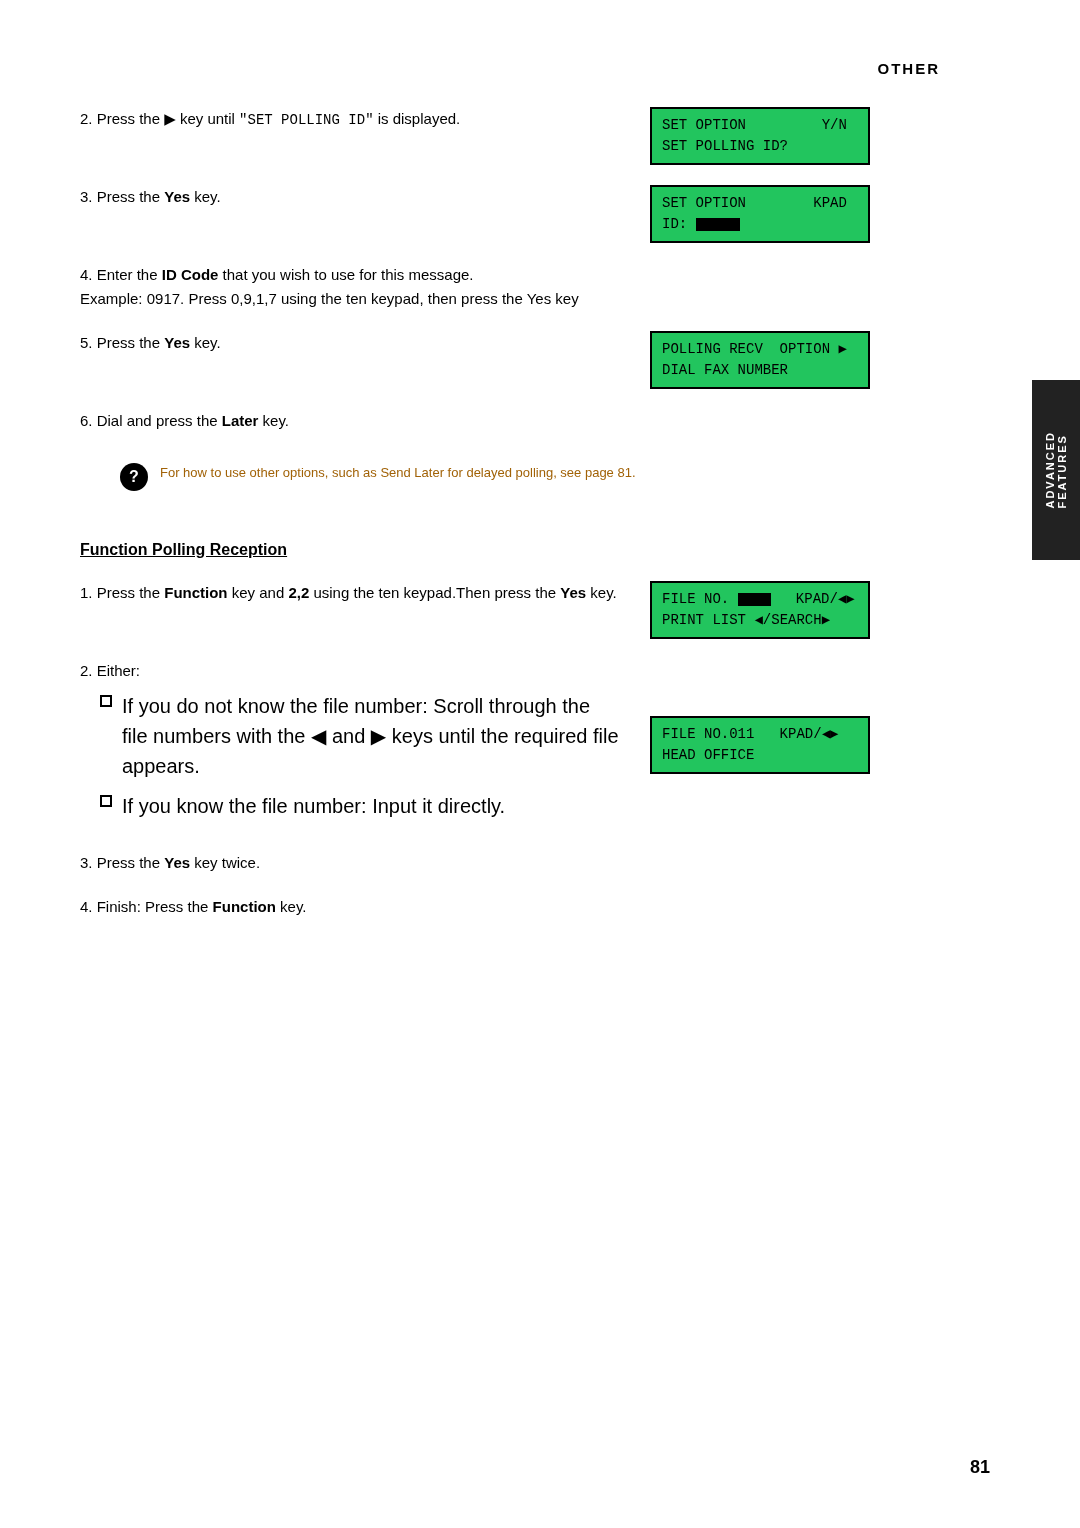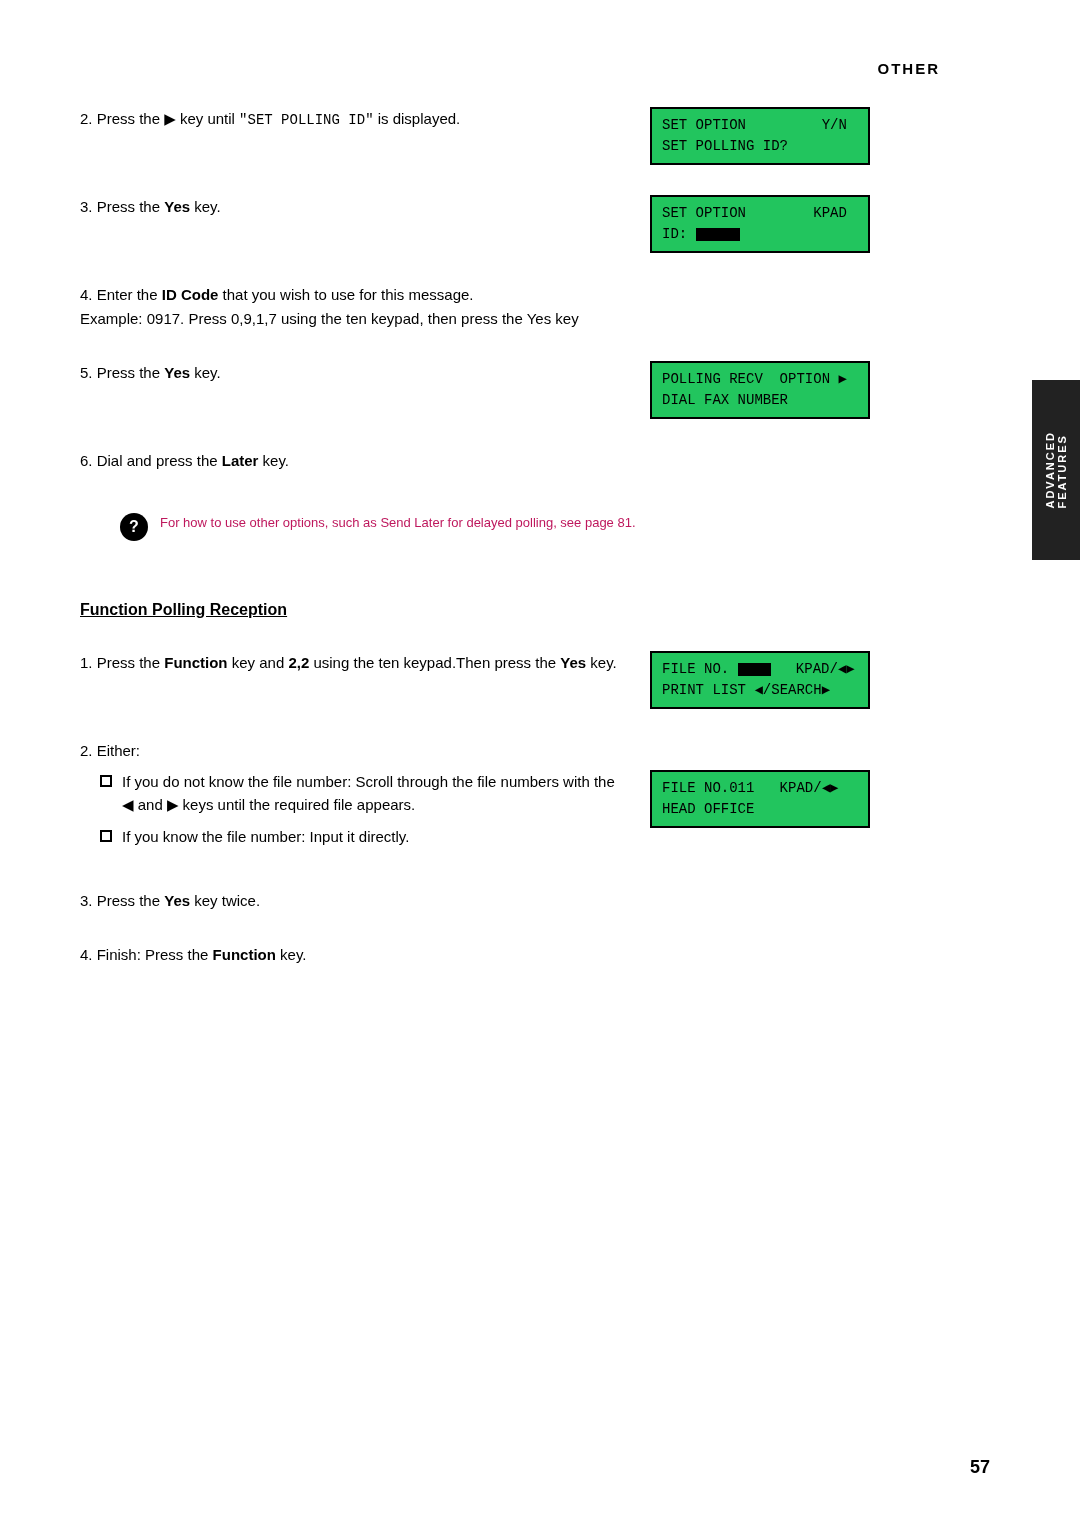--- a/index.html
+++ b/index.html
@@ -66,21 +66,21 @@
       min-width: 220px;
       line-height: 1.5;
       background: #22c55e;
       white-space: pre;
     }
 
     
     .content-area {
       display: flex;
       flex-direction: column;
-      gap: 14px;
+      gap: 4px;
       padding-right: 70px;
     }
 
     
     .section-heading {
       font-size: 16px;
       font-weight: bold;
       text-decoration: underline;
       margin: 28px 0 18px 0;
     }
@@ -103,35 +103,35 @@
       justify-content: center;
       color: #fff;
       font-weight: bold;
       font-size: 16px;
       flex-shrink: 0;
     }
 
     .info-text {
       font-size: 13px;
       line-height: 1.5;
-      color: #be185d;
+      color: #a16207;
     }
 
     
     .bullet-list {
       list-style: none;
       margin: 8px 0 8px 20px;
     }
 
     .bullet-list li {
       display: flex;
       align-items: flex-start;
       gap: 10px;
       margin-bottom: 10px;
-      font-size: 15px;
+      font-size: 20px;
       line-height: 1.5;
     }
 
     .bullet-square {
       width: 12px;
       height: 12px;
       border: 2px solid #000;
       flex-shrink: 0;
       margin-top: 4px;
     }
@@ -276,15 +276,15 @@
 
     <div class="two-col">
       <div class="left-col">
         4. Finish: Press the <b>Function</b> key.
       </div>
       <div class="right-col"></div>
     </div>
 
   </div>
 
-  <div class="page-number">57</div>
+  <div class="page-number">81</div>
 
 </div>
 
 </body></html>

